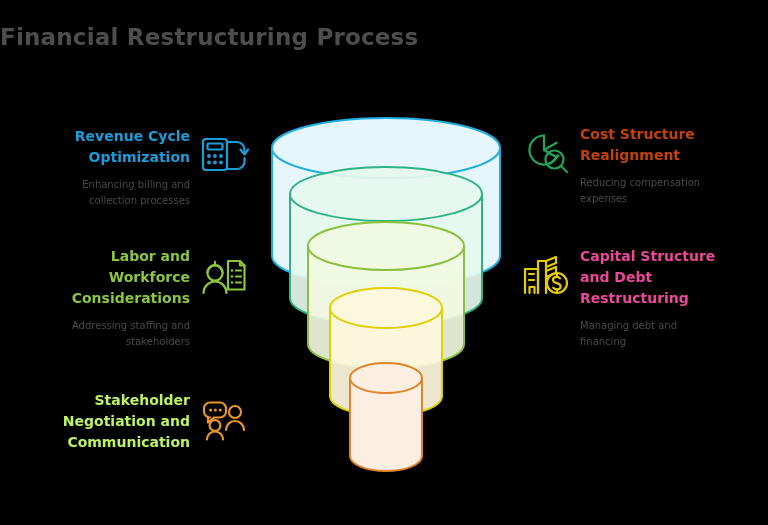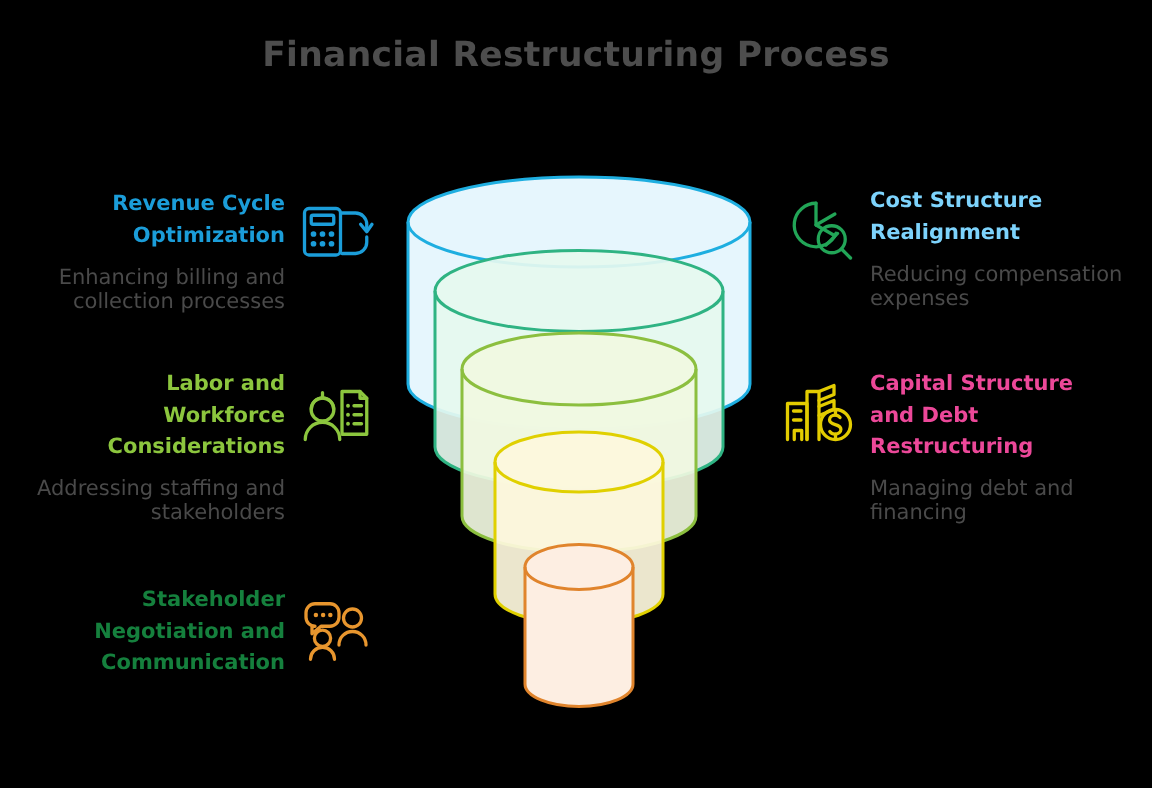--- a/index.html
+++ b/index.html
@@ -8,35 +8,34 @@
     background:#000000;
     font-family:"DejaVu Sans", sans-serif;
     overflow:hidden;
     position:relative;
   }
   .stage{position:absolute;inset:0;}
 
   
   .title{
     position:absolute;left:0;top:24px;width:768px;
-    text-align:center;
     font-size:23px;font-weight:bold;
     color:#4d4d4d;
     letter-spacing:.2px;
   }
 
   
   .item{position:absolute;display:flex;align-items:flex-start;}
   .item .texts{display:flex;flex-direction:column;}
   .heading{
     font-size:14px;font-weight:bold;line-height:21px;
     white-space:pre-line;
   }
   .sub{
-    font-size:14px;line-height:16px;color:#4a4a4a;
+    font-size:10px;line-height:16px;color:#4a4a4a;
     white-space:pre-line;margin-top:9px;font-weight:500;
   }
   .ico{flex:0 0 auto;width:52px;height:52px;}
   .ico svg{display:block;width:52px;height:52px;}
 
   
   .left .texts{text-align:right;align-items:flex-end;width:166px;}
   .left .ico{margin-left:8px;margin-top:2px;}
   
   .right .texts{text-align:left;align-items:flex-start;width:170px;}
@@ -105,21 +104,21 @@
         <circle cx="34" cy="34.5" r="1.3" fill="#8cc63e" stroke="none"></circle>
         <path d="M38 22.5 h5"></path>
           <path d="M38 28.5 h5"></path>
           <path d="M38 34.5 h5"></path>
       </svg>
     </div>
   </div>
 
   <div class="item left" id="item-stakeholder">
     <div class="texts">
-      <div class="heading" style="color:#15803d">Stakeholder
+      <div class="heading" style="color:#bef264">Stakeholder
 Negotiation and
 Communication</div>
     </div>
     <div class="ico">
       <svg viewBox="0 0 52 52" fill="none" stroke="#e8962e" stroke-width="2.2" stroke-linecap="round" stroke-linejoin="round">
         <path d="M6 16.5 a6 6 0 0 1 6-6 h10 a6 6 0 0 1 6 6 v3 a6 6 0 0 1 -6 6 h-6 l-6 5 v-5 h2 a6 6 0 0 1 -6 -6 z"></path>
         <circle cx="12.6" cy="18" r="1.5" fill="#e8962e" stroke="none"></circle>
         <circle cx="17.4" cy="18" r="1.5" fill="#e8962e" stroke="none"></circle>
         <circle cx="22.2" cy="18" r="1.5" fill="#e8962e" stroke="none"></circle>
         <circle cx="37" cy="20" r="6"></circle>
@@ -135,21 +134,21 @@
       <svg viewBox="0 0 52 52" fill="none" stroke="#22a557" stroke-width="2.2" stroke-linecap="round" stroke-linejoin="round">
         <path d="M24 9.5 a14.5 14.5 0 1 0 13.4 20"></path>
         <path d="M24 9.5 v14.5 l12.6 7.2"></path>
         <path d="M24 24 l12.6 -7.3"></path>
         <circle cx="34.5" cy="33.5" r="9"></circle>
         <path d="M30.6 37.4 L38.4 29.6"></path>
         <path d="M41 40 L47 46"></path>
       </svg>
     </div>
     <div class="texts">
-      <div class="heading" style="color:#7dd3fc">Cost Structure
+      <div class="heading" style="color:#c2410c">Cost Structure
 Realignment</div>
       <div class="sub">Reducing compensation
 expenses</div>
     </div>
   </div>
 
   <div class="item right" id="item-capital">
     <div class="ico">
       <svg viewBox="0 0 52 52" fill="none" stroke="#e3cc00" stroke-width="2.2" stroke-linecap="round" stroke-linejoin="round">
         <path d="M5 45 V21 h13 V45"></path>

